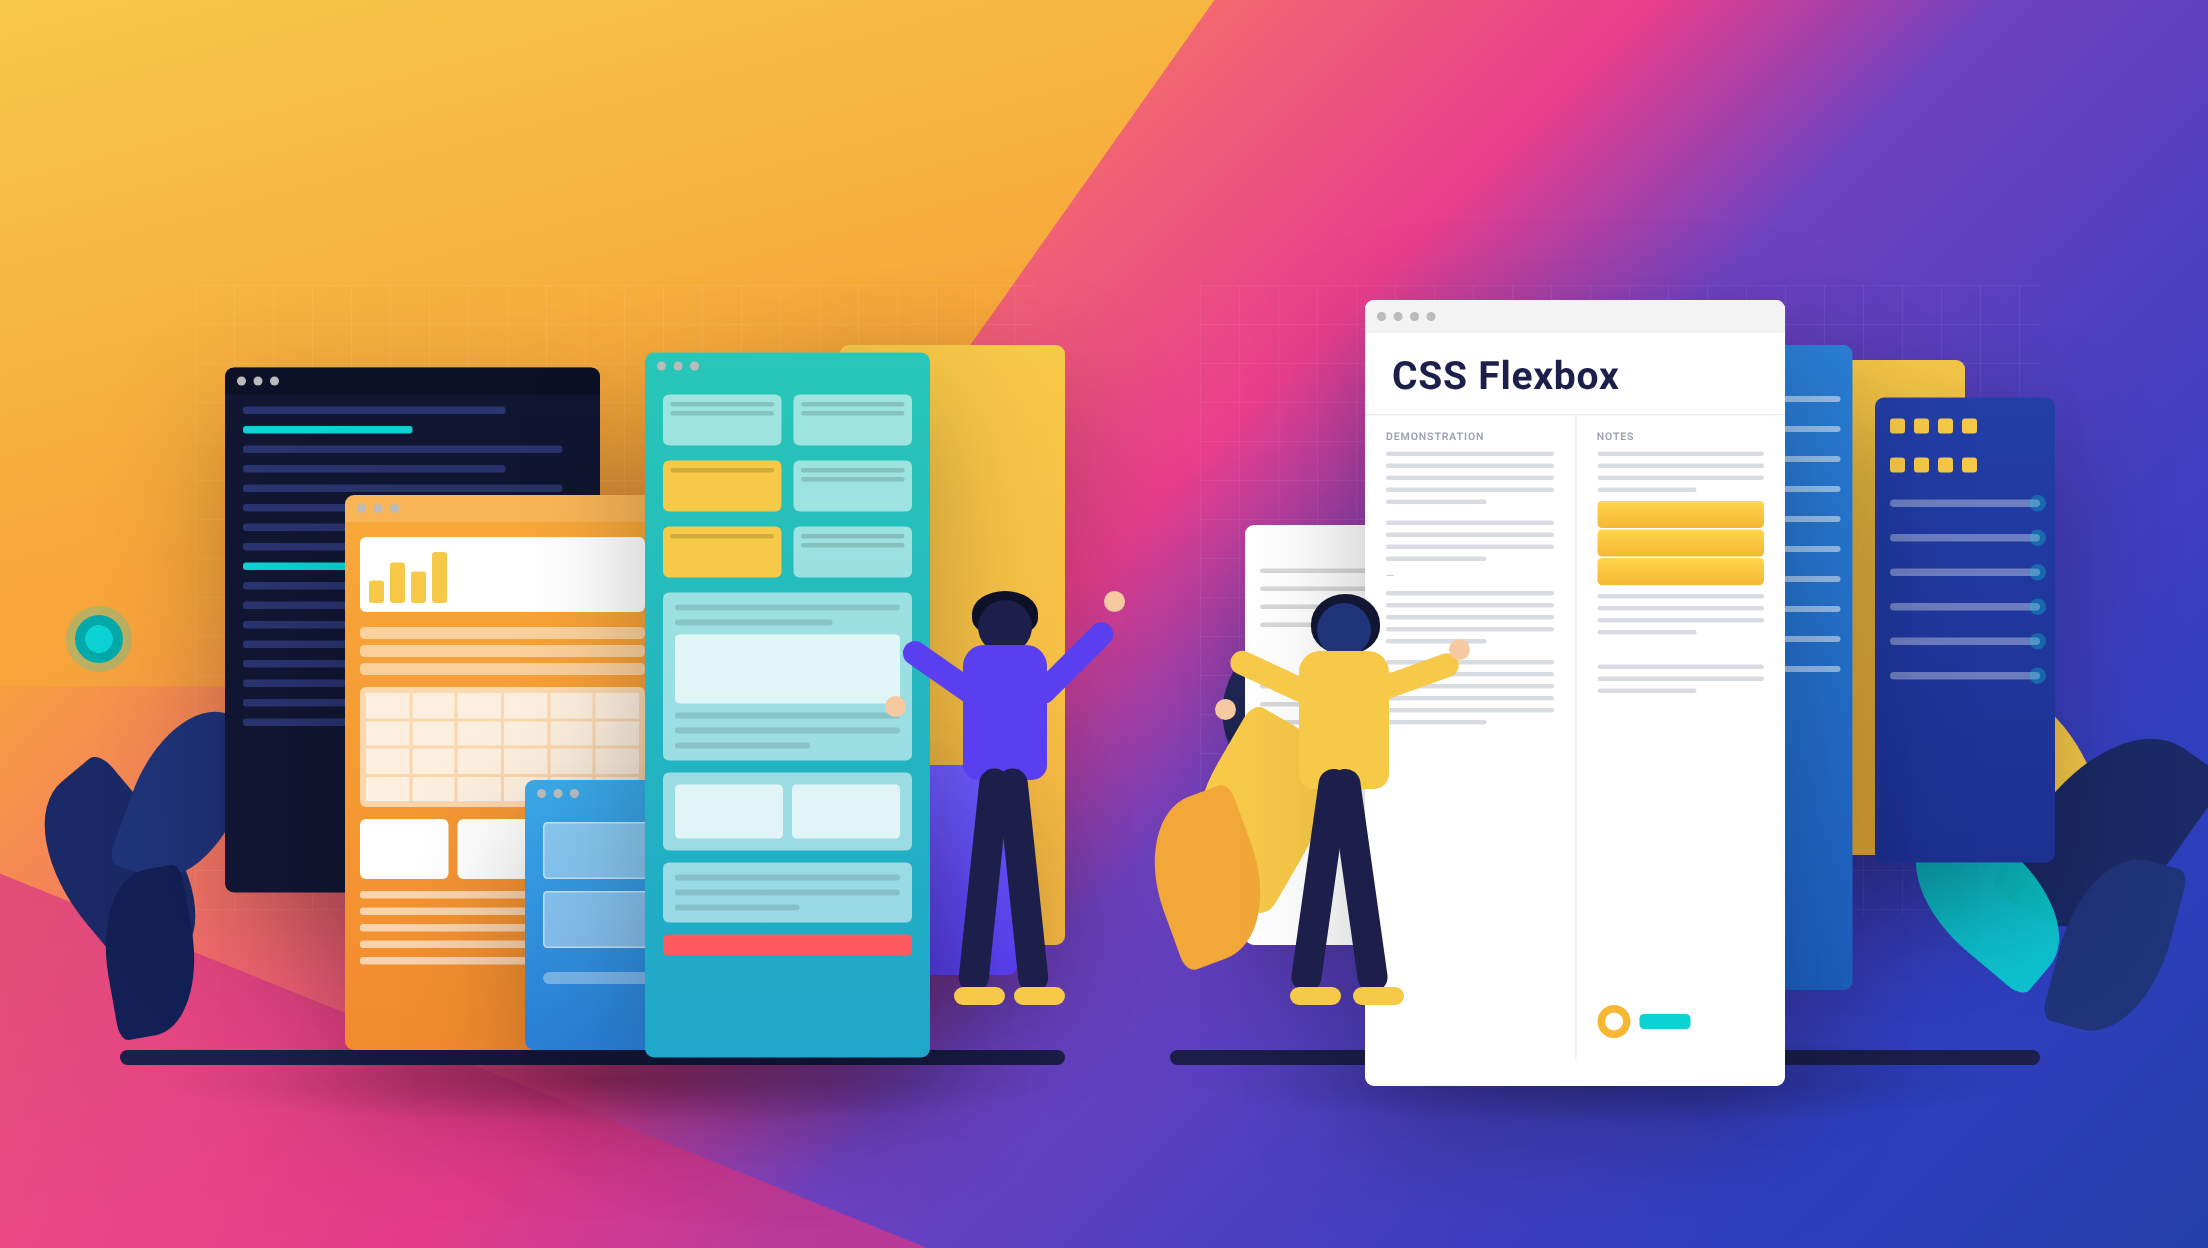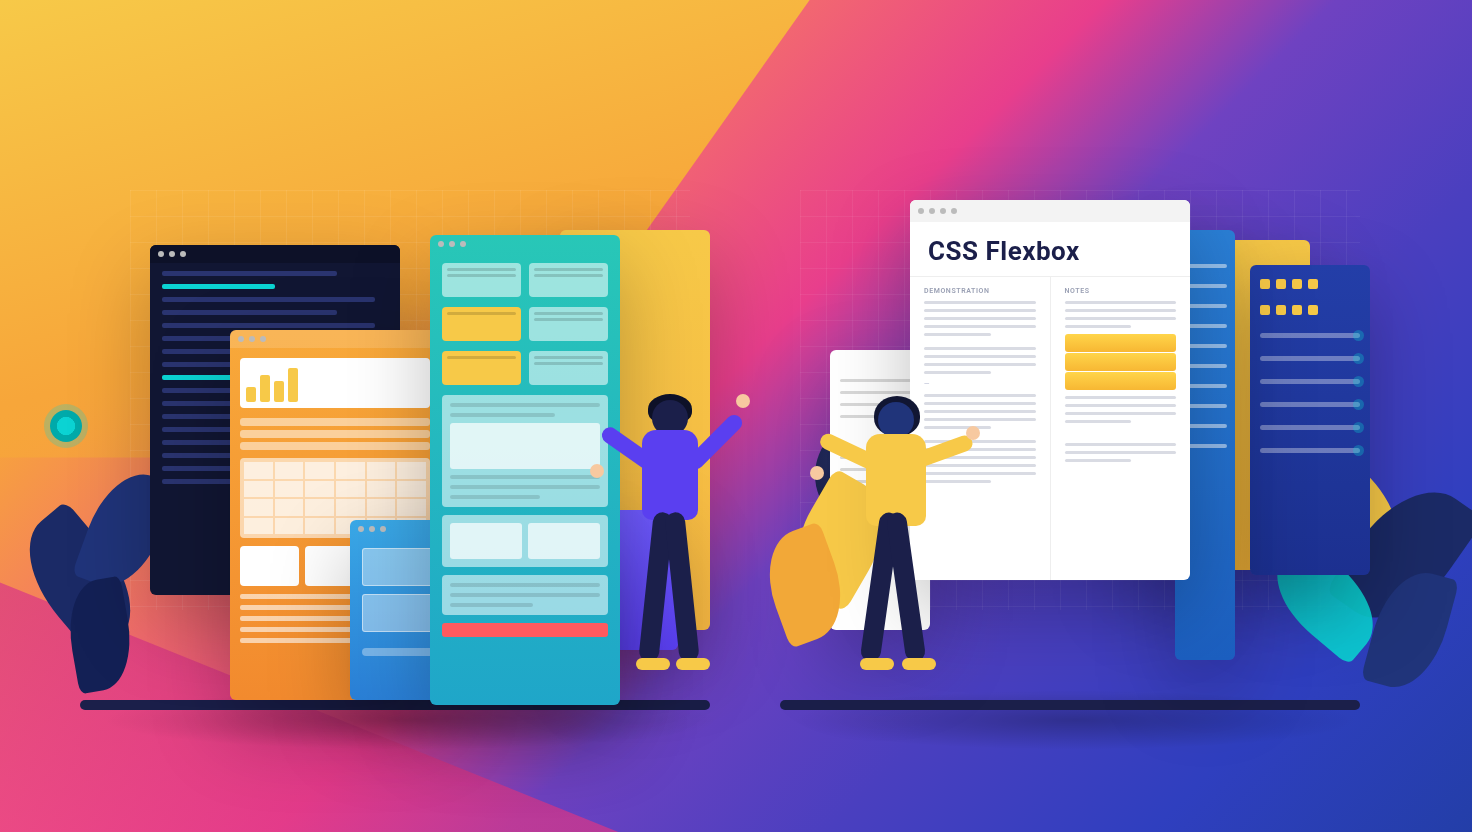--- a/index.html
+++ b/index.html
@@ -150,21 +150,21 @@
   .sheet-r2 .sq{display:flex;gap:6px;margin-bottom:16px;}
   .sheet-r2 .sq div{width:10px;height:10px;background:#f7c948;border-radius:2px;}
   .sheet-r2 .rails div{height:5px;background:rgba(255,255,255,.35);border-radius:3px;margin:18px 0;position:relative;}
   .sheet-r2 .rails div::after{content:"";position:absolute;right:-4px;top:-3px;width:11px;height:11px;border-radius:50%;background:#0bd3d3;opacity:.3;}
 
   
   .mini-doc{ left:830px; top:350px; width:100px; height:280px; background:#fff; z-index:7; border-radius:6px; padding:20px 10px;}
   .mini-doc .l{height:3px;background:#d8d8d8;border-radius:2px;margin:9px 0;}
 
   
-  .flex-doc { left:910px; top:200px; width:280px; height:380px; background:#fff; z-index:12; }
+  .flex-doc { left:910px; top:200px; width:280px; height:524px; background:#fff; z-index:12; }
   .flex-doc .titlebar{ background:#f3f3f3; height:22px;}
   .flex-title{ font-size:26px; font-weight:700; color:#1b1f4a; padding:14px 18px 10px; letter-spacing:.5px;}
   .flex-cols{ display:flex; gap:0; border-top:1px solid #eee; height:430px;}
   .flex-col{ flex:1; padding:10px 14px 14px; display:flex; flex-direction:column; gap:1px;}
   .flex-col + .flex-col{ border-left:1px solid #eee;}
   .sect-label{ font-size:7px; letter-spacing:.6px; text-transform:uppercase; color:#9aa0b4; font-weight:600;}
   .para .l{ height:3px; background:#d9dbe3; border-radius:2px; margin:5px 0;}
   .para .l.s{width:60%;}
   .ybtn{ height:18px; background:linear-gradient(180deg,#ffd54a,#f7b733); border-radius:3px;}
   .key-icon{ display:flex; align-items:center; gap:6px; margin-top:auto;}

